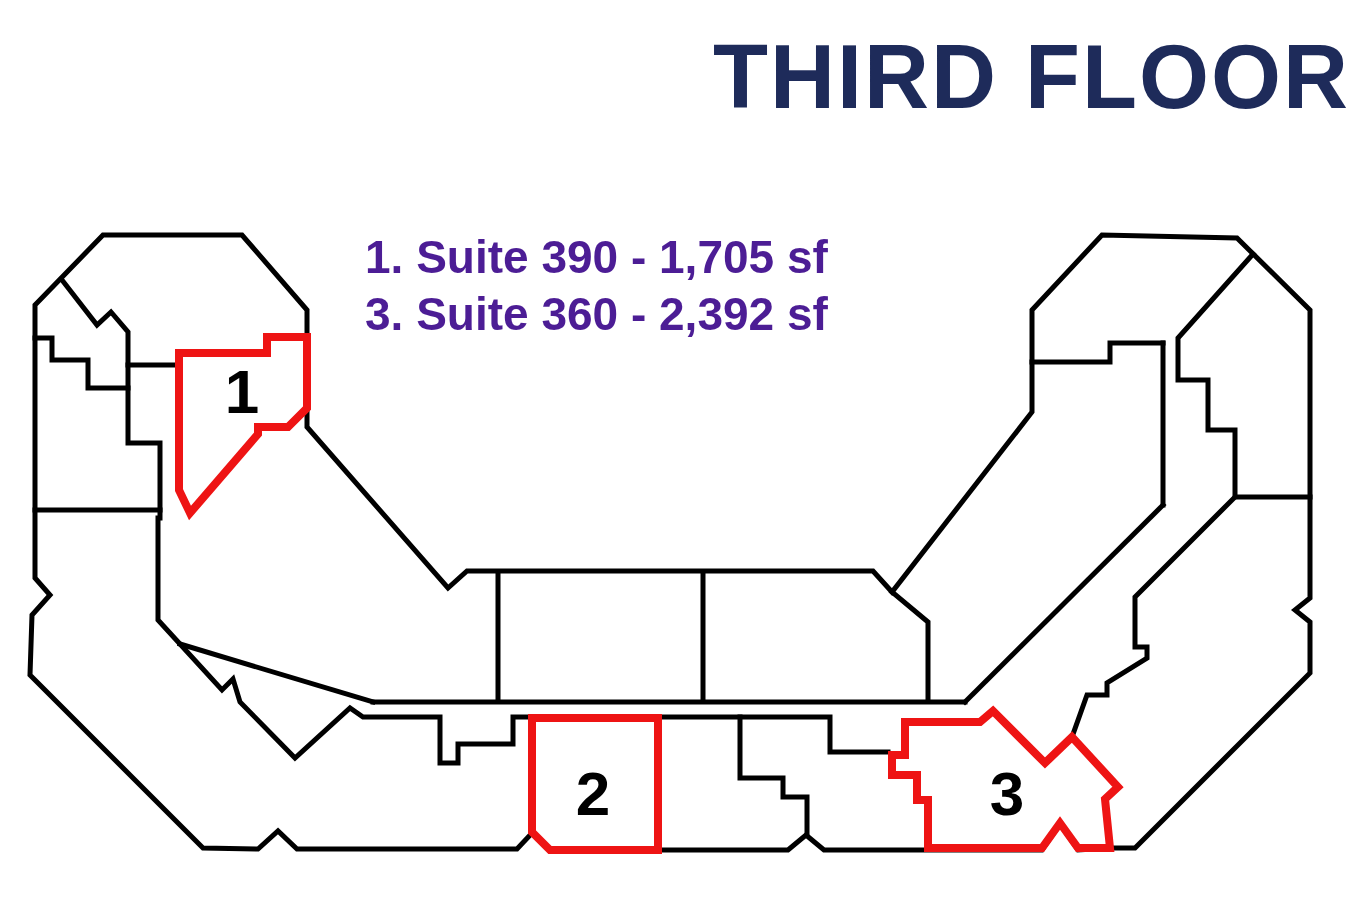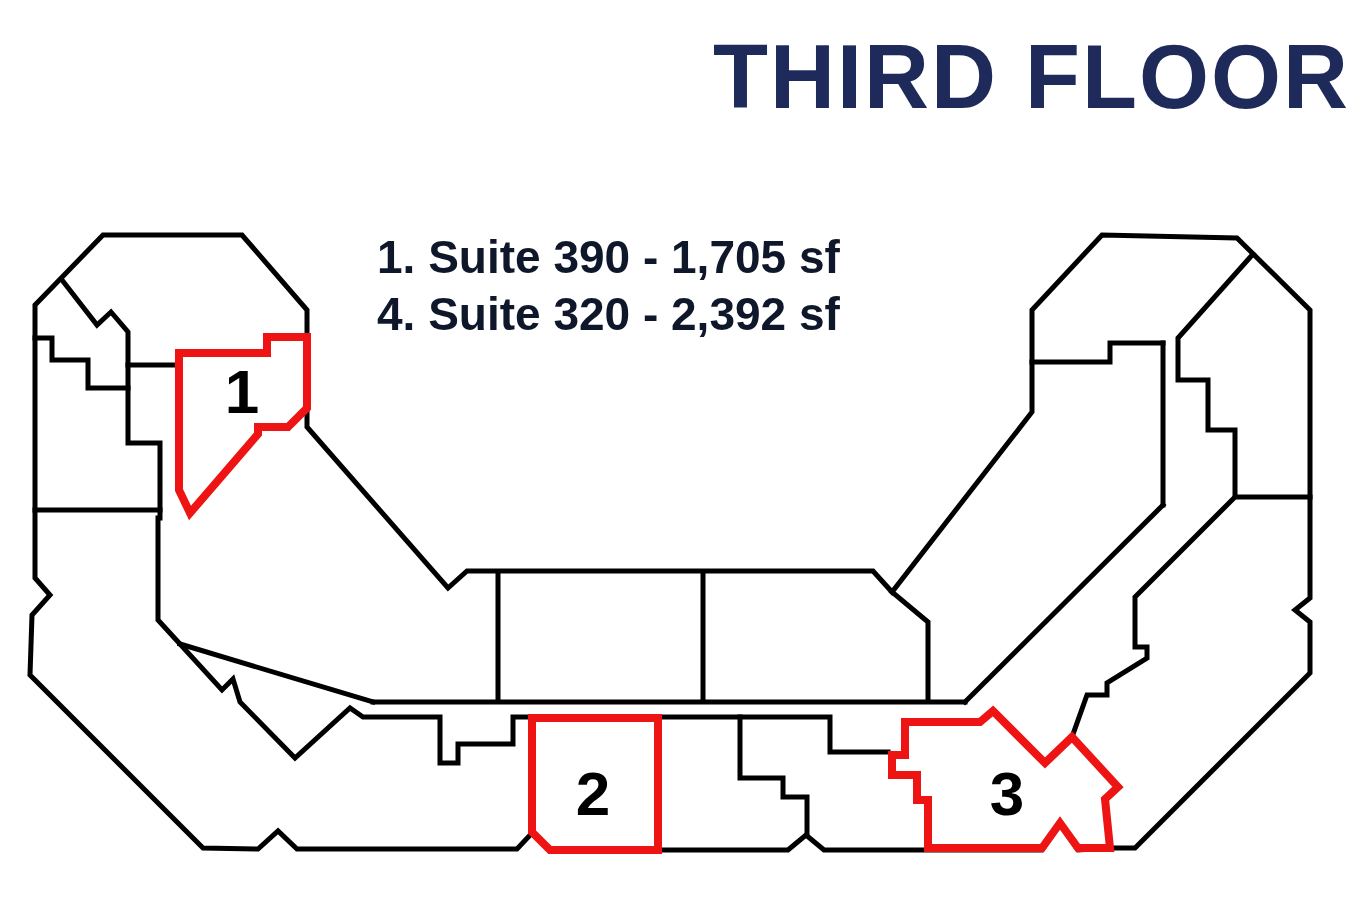--- a/index.html
+++ b/index.html
@@ -27,23 +27,23 @@
   #suite-label-2{left:593px;top:794px;}
   #suite-label-3{left:1007px;top:794px;}
 </style>
 </head>
 <body>
 
 <div class="stage">
 
   <h1 class="page-title" style="color: rgb(30, 43, 90);">THIRD FLOOR</h1>
 
-  <div class="legend" style="color: #0f172a; margin-left: 12px;">
+  <div class="legend" style="color: #4c1d95;">
     <div class="legend-line">1. Suite 390 - 1,705 sf</div>
-    <div class="legend-line">4. Suite 320 - 2,392 sf</div>
+    <div class="legend-line">3. Suite 360 - 2,392 sf</div>
   </div>
 
   <svg class="plan-svg" viewBox="0 0 1346 900">
       <polygon points="103,235 242,235 307,310 307,427 448,588 467,571 873,571 892,592 1032,412 1032,310 1102,235 1237,238 1310,310 1310,598 1295,610 1310,622 1310,673 1135,848 1110,848 1078,850 1060,824 1042,850 928,850 824,850 806,835 788,850 658,850 550,850 532,833 517,849 297,849 278,831 258,849 203,848 30,675 32,615 50,595 35,578 35,305" class="outline"></polygon>
       <polyline points="62,280 97,325 111,312 128,332 128,443 160,443 160,518" class="wall"></polyline>
       <polyline points="35,338 52,338 52,360 88,360 88,388 128,388" class="wall"></polyline>
       <polyline points="35,510 160,510" class="wall"></polyline>
       <polyline points="128,365 179,365" class="wall"></polyline>
       <polyline points="158,518 158,620 222,690 233,679 240,702 295,758 350,708 363,717 440,717 440,763 458,763 458,744 513,744 513,717 532,717" class="wall"></polyline>
       <polyline points="180,644 373,702" class="wall"></polyline>

